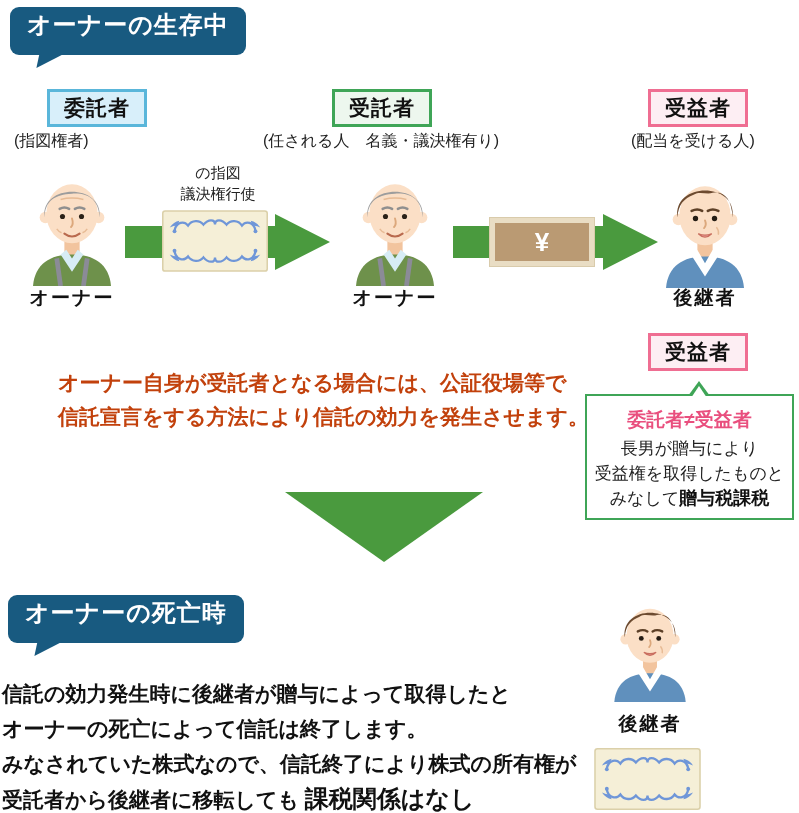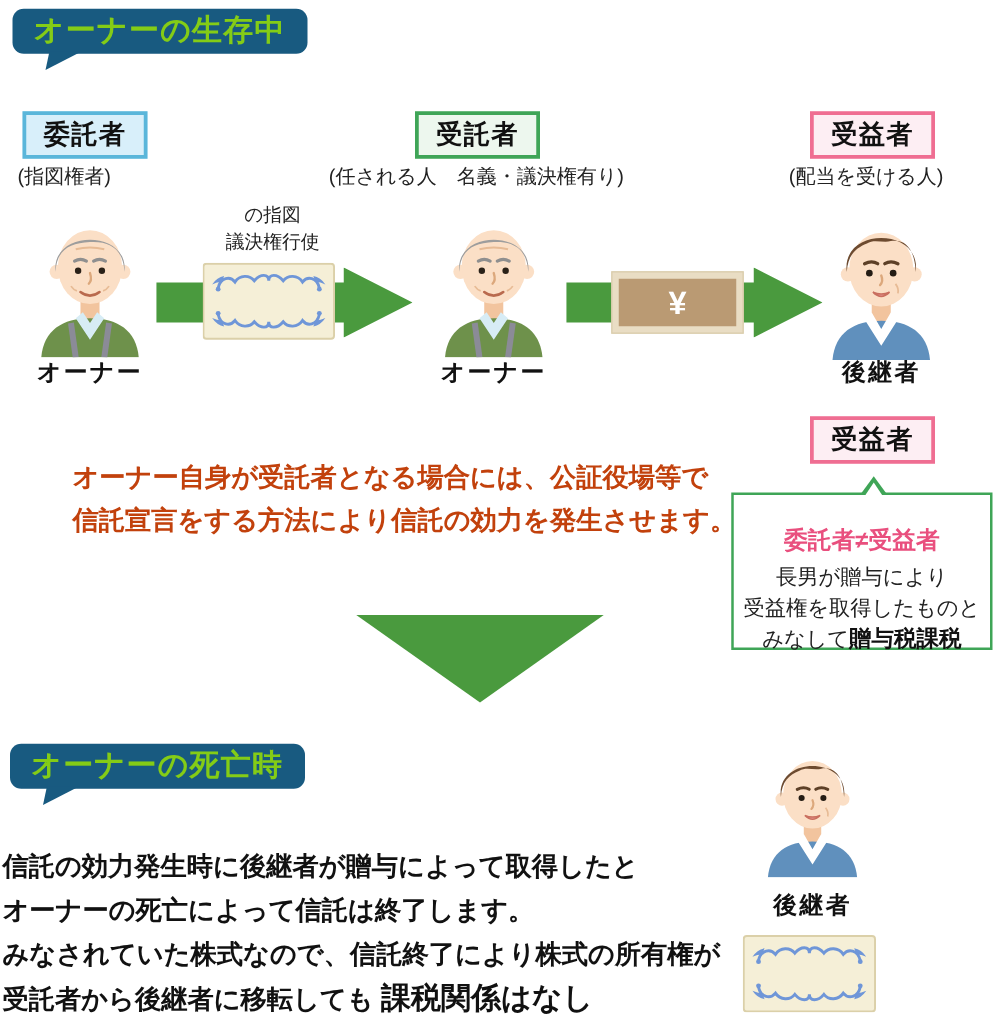--- a/index.html
+++ b/index.html
@@ -1,30 +1,30 @@
 <!DOCTYPE html>
 <html style="--header-bg: #185a80; --green: #4a9a3e; --consignor-border: #5ab6da; --consignor-bg: #d8effa; --trustee-border: #3fa557; --trustee-bg: #edf7ee; --beneficiary-border: #ef6e92; --beneficiary-bg: #fdeef3; --pink-text: #e94f7e; --note-outer: #e9ddc4; --note-inner: #ba9a73; --certificate-bg: #f5efd7; --certificate-ornament: #6f96d8;"><head>
 <meta charset="utf-8">
 <style>
   html,body{margin:0;padding:0;background:#fff;}
   body{font-family:"Liberation Sans","DejaVu Sans",sans-serif;color:#1a1a1a;}
   #stage{position:relative;width:799px;height:813px;background:#fff;overflow:hidden;}
 
   
-  .badge{position:absolute;background:var(--header-bg,#185a80);color:#84cc16;font-weight:bold;
-         font-size:24px;line-height:36px;height:36px;padding:0 17px;border-radius:9px;
+  .badge{position:absolute;background:var(--header-bg,#185a80);color:#ffffff;font-weight:bold;
+         font-size:24px;line-height:36px;height:48px;padding:0 17px;border-radius:9px;
          letter-spacing:1px;white-space:nowrap;}
   .badge-tail{position:absolute;left:28px;bottom:-13px;width:0;height:0;
               border-top:15px solid var(--header-bg,#185a80);border-right:26px solid transparent;
               transform:skewX(-12deg);}
 
   
   .role-box{position:absolute;font-weight:bold;font-size:21px;line-height:30px;text-align:center;
             padding:1px 14px;letter-spacing:1px;color:#111;white-space:nowrap;}
-  .role-consignor{background:var(--consignor-bg,#d8effa);border:3px solid var(--consignor-border,#5ab6da);}
+  .role-consignor{background:var(--consignor-bg,#d8effa);border:3px solid var(--consignor-border,#5ab6da);margin-left:29px;}
   .role-trustee{background:var(--trustee-bg,#edf7ee);border:3px solid var(--trustee-border,#3fa557);}
   .role-beneficiary{background:var(--beneficiary-bg,#fdeef3);border:3px solid var(--beneficiary-border,#ef6e92);}
   .role-sub{position:absolute;font-size:16px;color:#222;white-space:nowrap;}
 
   .caption{position:absolute;font-size:15px;line-height:21px;text-align:center;color:#222;}
 
   .person{position:absolute;}
   .person-label{position:absolute;font-weight:bold;font-size:19px;text-align:center;color:#111;
                 letter-spacing:2px;white-space:nowrap;}
 
@@ -33,21 +33,21 @@
   .cert{position:absolute;}
 
   .yen-note{position:absolute;background:var(--note-outer,#e9ddc4);border:1px solid #d9cbab;
             padding:5px;box-sizing:border-box;}
   .yen-inner{width:100%;height:100%;background:var(--note-inner,#ba9a73);display:flex;
              align-items:center;justify-content:center;color:#fff;font-weight:bold;font-size:26px;}
 
   .note-text{position:absolute;font-weight:bold;font-size:21px;line-height:34px;color:#c2410c;white-space:nowrap;}
 
   .bubble{position:absolute;background:#fff;border:2px solid var(--trustee-border,#3fa557);
-          text-align:center;box-sizing:border-box;padding-top:23px;}
+          text-align:center;box-sizing:border-box;padding-top:10px;}
   .bubble-notch-outer{position:absolute;top:-15px;left:101px;width:0;height:0;
           border-left:11px solid transparent;border-right:11px solid transparent;
           border-bottom:15px solid var(--trustee-border,#3fa557);}
   .bubble-notch-inner{position:absolute;top:-10px;left:104px;width:0;height:0;
           border-left:8px solid transparent;border-right:8px solid transparent;
           border-bottom:12px solid #fff;}
   .bubble-headline{color:var(--pink-text,#e94f7e);font-weight:bold;font-size:19px;line-height:28px;margin-bottom:2px;}
   .bubble-line{font-size:17px;line-height:25px;color:#222;}
   .bubble-line b{font-size:18px;color:#111;}
 

